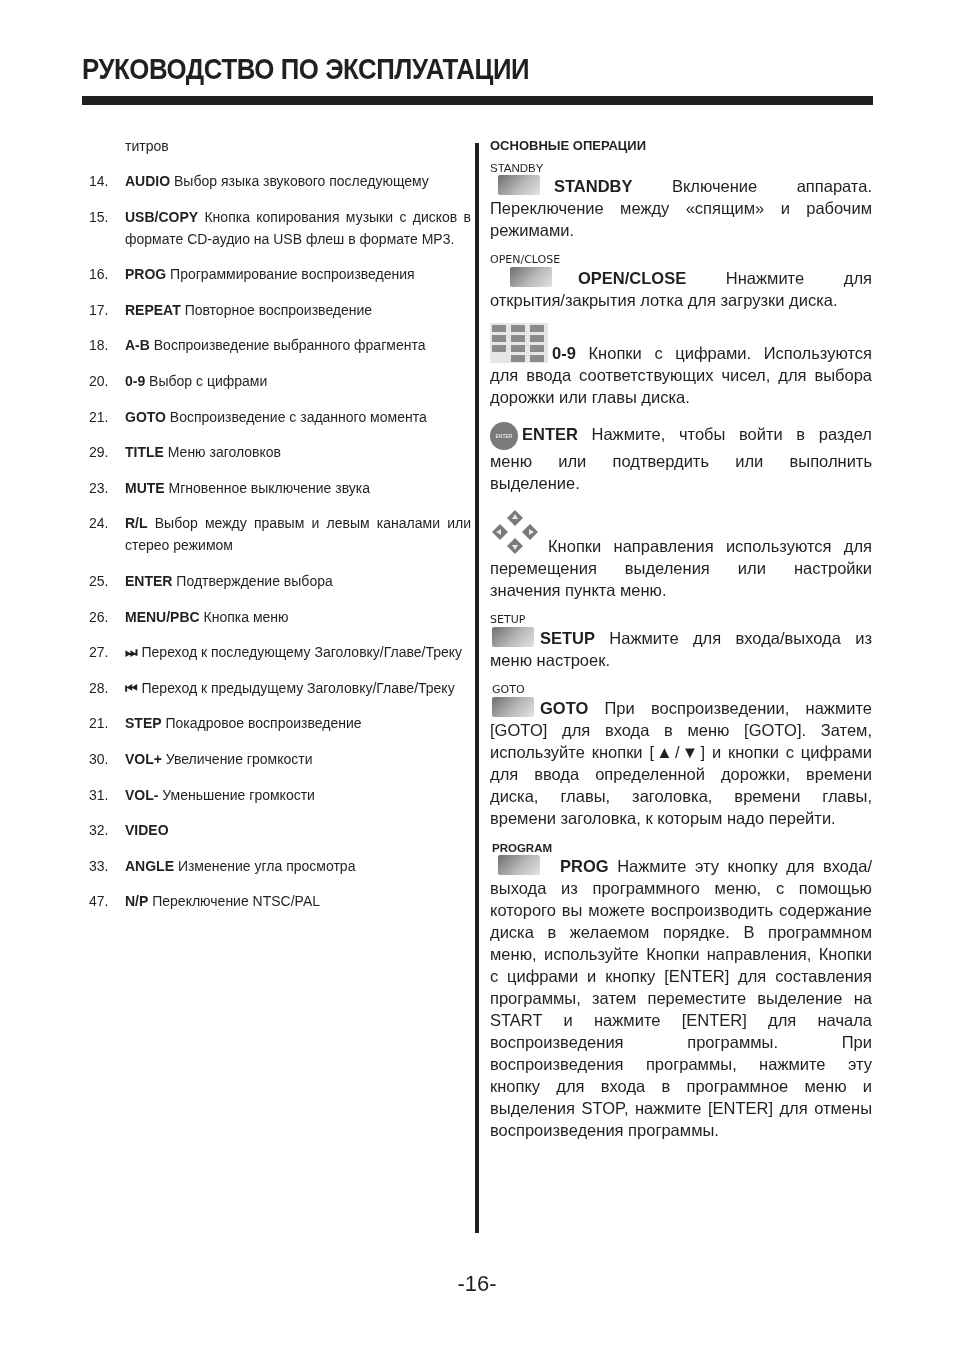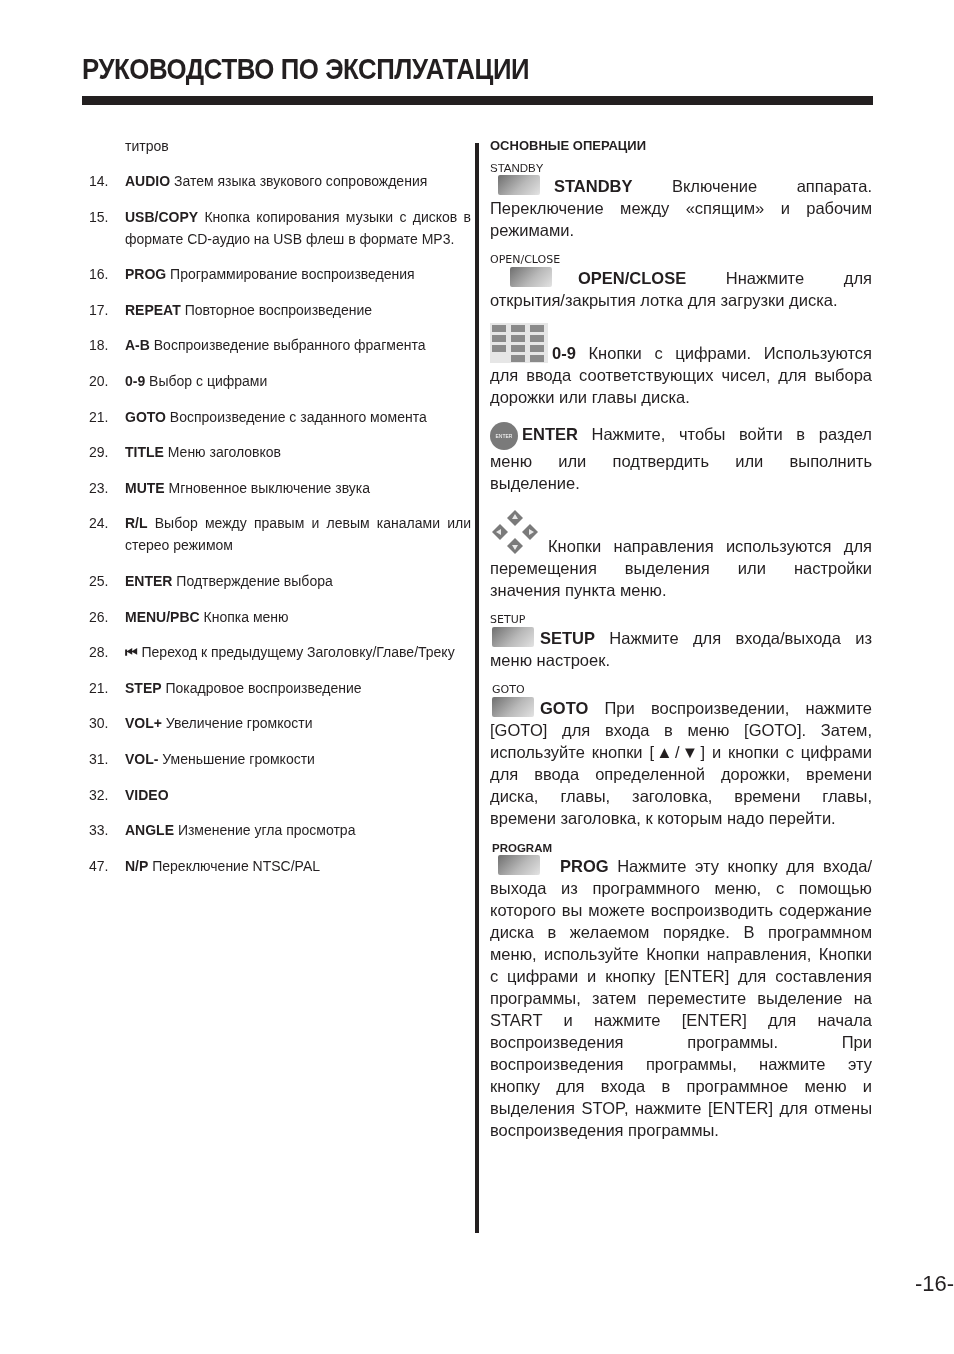--- a/index.html
+++ b/index.html
@@ -22,35 +22,35 @@
   .heading { font-weight: bold; font-size: 13px; margin-bottom: 4px; }
   .small-label { font-size: 11.5px; line-height: 14px; color: #231f20; }
   .small-label.sans2 { font-family: "DejaVu Sans", sans-serif; font-size: 11px; }
   .para { margin-bottom: 12px; }
   .btn { display: inline-block; width: 42px; height: 20px; border-radius: 2px; vertical-align: -3px;
          background: linear-gradient(135deg, #6e6e6e 0%, #b8b8b8 55%, #e3e3e3 100%); margin-left: 8px; margin-right: 14px; }
   .keypad { display: inline-block; width: 58px; height: 40px; vertical-align: -4px; margin-right: 4px; }
   .enter-icon { display: inline-block; width: 28px; height: 28px; border-radius: 50%; background: #7a7a7a;
                 color: #fff; font-size: 5px; text-align: center; line-height: 28px; vertical-align: 2px; margin-right: 4px; }
   .dpad { display: inline-block; width: 50px; height: 48px; vertical-align: -4px; margin-right: 8px; }
-  .page-num { position: absolute; left: 0; width: 954px; top: 1271px; text-align: right; font-size: 22px; }
+  .page-num { position: absolute; left: 0; width: 954px; top: 1271px; text-align: center; font-size: 22px; }
 </style>
 </head>
 <body>
 
 <div class="title">РУКОВОДСТВО ПО ЭКСПЛУАТАЦИИ</div>
 <div class="title-bar"></div>
 <div class="divider"></div>
 
 <div class="left">
   <div class="cont">титров</div>
   <div id="left-list">
       <div class="item">
         <span class="num">14.</span>
-        <span class="txt"><b>AUDIO</b><span> Затем языка звукового сопровождения</span></span>
+        <span class="txt"><b>AUDIO</b><span> Выбор языка звукового последующему</span></span>
       </div>
       <div class="item">
         <span class="num">15.</span>
         <span class="txt"><b>USB/COPY</b><span> Кнопка копирования музыки с дисков в формате CD-аудио на USB флеш в формате MP3.</span></span>
       </div>
       <div class="item">
         <span class="num">16.</span>
         <span class="txt"><b>PROG</b><span> Программирование воспроизведения</span></span>
       </div>
       <div class="item">
@@ -81,20 +81,24 @@
         <span class="num">24.</span>
         <span class="txt"><b>R/L</b><span> Выбор между правым и левым каналами или стерео режимом</span></span>
       </div>
       <div class="item">
         <span class="num">25.</span>
         <span class="txt"><b>ENTER</b><span> Подтверждение выбора</span></span>
       </div>
       <div class="item">
         <span class="num">26.</span>
         <span class="txt"><b>MENU/PBC</b><span> Кнопка меню</span></span>
+      </div>
+      <div class="item">
+        <span class="num">27.</span>
+        <span class="txt"><b>⏭</b><span> Переход к последующему Заголовку/Главе/Треку</span></span>
       </div>
       <div class="item">
         <span class="num">28.</span>
         <span class="txt"><b>⏮</b><span> Переход к предыдущему Заголовку/Главе/Треку</span></span>
       </div>
       <div class="item">
         <span class="num">21.</span>
         <span class="txt"><b>STEP</b><span> Покадровое воспроизведение</span></span>
       </div>
       <div class="item">

